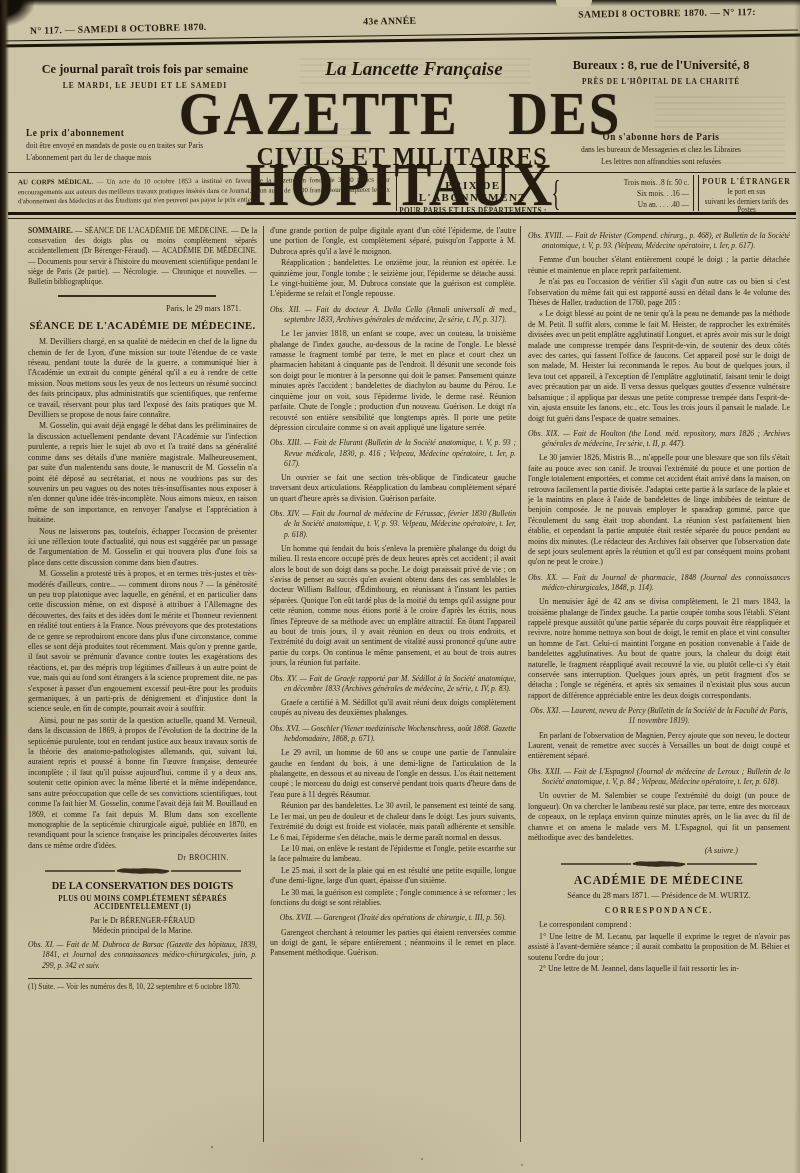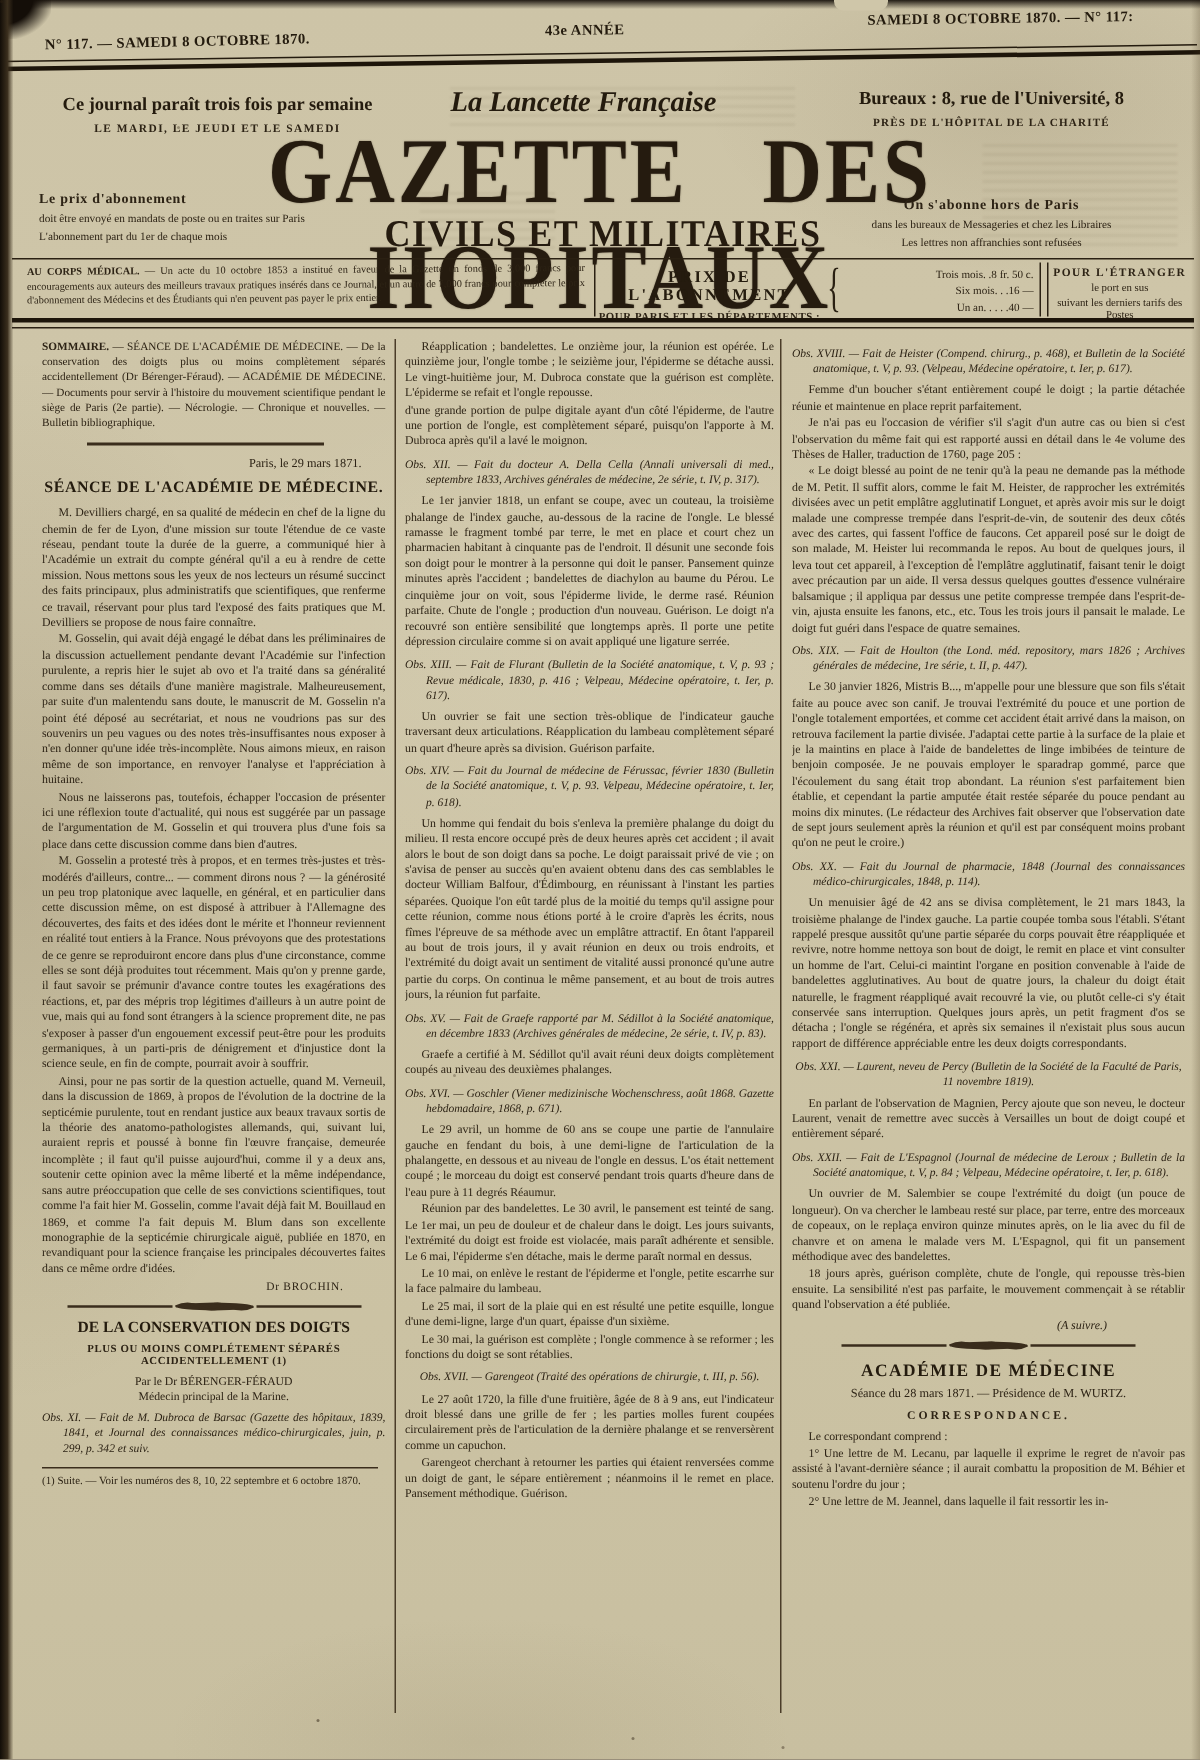--- a/index.html
+++ b/index.html
@@ -34,21 +34,21 @@
   .ts-left{position:absolute;left:30px;top:8px;transform:rotate(-.5deg);}
   .ts-center{position:absolute;left:300px;top:4px;width:180px;text-align:center;}
   .ts-right{position:absolute;right:44px;top:0;}
   .rule-thin{height:0;border-top:1.6px solid #241b0e;margin:0 2px;}
   .rule-thick{height:0;border-top:3.2px solid #1d150a;margin:3px 0 0 0;}
   
   .masthead{position:absolute;left:0;top:56px;width:100%;}
   .mh-left{position:absolute;left:26px;top:6px;width:238px;text-align:center;}
   .mh-left-top{font-weight:bold;font-size:12.3px;color:#241b0e;}
   .mh-left-sub{font-size:7.6px;letter-spacing:1px;margin-top:4px;font-weight:bold;}
-  .mh-center{position:absolute;left:271px;top:2px;width:236px;text-align:center;
+  .mh-center{position:absolute;left:296px;top:2px;width:236px;text-align:center;
     font-style:italic;font-weight:bold;font-size:19px;color:#241b0e;}
   .mh-right{position:absolute;left:530px;top:2px;width:262px;text-align:center;}
   .mh-right-top{font-weight:bold;font-size:12.3px;color:#241b0e;}
   .mh-right-sub{font-size:7.4px;letter-spacing:.8px;margin-top:4px;font-weight:bold;}
   .gazette{position:absolute;left:0;top:30px;width:100%;text-align:center;
     font-size:55px;font-weight:bold;letter-spacing:2px;word-spacing:34px;color:#251b0f;
     transform:scaleY(1.12);text-shadow:0 0 1px rgba(37,27,15,.55);}
   .mh-price{position:absolute;left:26px;top:72px;width:240px;text-align:left;}
   .mh-price-h{font-weight:bold;font-size:9.3px;letter-spacing:.5px;}
   .mh-price-l{font-size:7.5px;margin-top:3px;}
@@ -213,55 +213,53 @@
       <div class="h-conserv">DE LA CONSERVATION DES DOIGTS</div>
       <div class="h-conserv-sub">PLUS OU MOINS COMPLÉTEMENT SÉPARÉS ACCIDENTELLEMENT (1)</div>
       <div class="byline">Par le Dr BÉRENGER-FÉRAUD</div>
       <div class="byline2">Médecin principal de la Marine.</div>
       <div class="obs">Obs. XI. — Fait de M. Dubroca de Barsac (Gazette des hôpitaux, 1839, 1841, et Journal des connaissances médico-chirurgicales, juin, p. 299, p. 342 et suiv.</div>
       <div class="fnrule"></div>
       <div class="footnote">(1) Suite. — Voir les numéros des 8, 10, 22 septembre et 6 octobre 1870.</div>
     </div>
 
     <div class="col col2">
+      <p class="bt">d'une grande portion de pulpe digitale ayant d'un côté l'épiderme, de l'autre une portion de l'ongle, est complètement séparé, puisqu'on l'apporte à M. Dubroca après qu'il a lavé le moignon.</p>
       <p class="bt ind">Réapplication ; bandelettes. Le onzième jour, la réunion est opérée. Le quinzième jour, l'ongle tombe ; le seizième jour, l'épiderme se détache aussi. Le vingt-huitième jour, M. Dubroca constate que la guérison est complète. L'épiderme se refait et l'ongle repousse.</p>
-      <p class="bt">d'une grande portion de pulpe digitale ayant d'un côté l'épiderme, de l'autre une portion de l'ongle, est complètement séparé, puisqu'on l'apporte à M. Dubroca après qu'il a lavé le moignon.</p>
       <div class="obs">Obs. XII. — Fait du docteur A. Della Cella (Annali universali di med., septembre 1833, Archives générales de médecine, 2e série, t. IV, p. 317).</div>
       <p class="bt ind">Le 1er janvier 1818, un enfant se coupe, avec un couteau, la troisième phalange de l'index gauche, au-dessous de la racine de l'ongle. Le blessé ramasse le fragment tombé par terre, le met en place et court chez un pharmacien habitant à cinquante pas de l'endroit. Il désunit une seconde fois son doigt pour le montrer à la personne qui doit le panser. Pansement quinze minutes après l'accident ; bandelettes de diachylon au baume du Pérou. Le cinquième jour on voit, sous l'épiderme livide, le derme rasé. Réunion parfaite. Chute de l'ongle ; production d'un nouveau. Guérison. Le doigt n'a recouvré son entière sensibilité que longtemps après. Il porte une petite dépression circulaire comme si on avait appliqué une ligature serrée.</p>
       <div class="obs">Obs. XIII. — Fait de Flurant (Bulletin de la Société anatomique, t. V, p. 93 ; Revue médicale, 1830, p. 416 ; Velpeau, Médecine opératoire, t. Ier, p. 617).</div>
       <p class="bt ind">Un ouvrier se fait une section très-oblique de l'indicateur gauche traversant deux articulations. Réapplication du lambeau complètement séparé un quart d'heure après sa division. Guérison parfaite.</p>
       <div class="obs">Obs. XIV. — Fait du Journal de médecine de Férussac, février 1830 (Bulletin de la Société anatomique, t. V, p. 93. Velpeau, Médecine opératoire, t. Ier, p. 618).</div>
       <p class="bt ind">Un homme qui fendait du bois s'enleva la première phalange du doigt du milieu. Il resta encore occupé près de deux heures après cet accident ; il avait alors le bout de son doigt dans sa poche. Le doigt paraissait privé de vie ; on s'avisa de penser au succès qu'en avaient obtenu dans des cas semblables le docteur William Balfour, d'Édimbourg, en réunissant à l'instant les parties séparées. Quoique l'on eût tardé plus de la moitié du temps qu'il assigne pour cette réunion, comme nous étions porté à le croire d'après les écrits, nous fîmes l'épreuve de sa méthode avec un emplâtre attractif. En ôtant l'appareil au bout de trois jours, il y avait réunion en deux ou trois endroits, et l'extrémité du doigt avait un sentiment de vitalité aussi prononcé qu'une autre partie du corps. On continua le même pansement, et au bout de trois autres jours, la réunion fut parfaite.</p>
       <div class="obs">Obs. XV. — Fait de Graefe rapporté par M. Sédillot à la Société anatomique, en décembre 1833 (Archives générales de médecine, 2e série, t. IV, p. 83).</div>
       <p class="bt ind">Graefe a certifié à M. Sédillot qu'il avait réuni deux doigts complètement coupés au niveau des deuxièmes phalanges.</p>
       <div class="obs">Obs. XVI. — Goschler (Viener medizinische Wochenschress, août 1868. Gazette hebdomadaire, 1868, p. 671).</div>
       <p class="bt ind">Le 29 avril, un homme de 60 ans se coupe une partie de l'annulaire gauche en fendant du bois, à une demi-ligne de l'articulation de la phalangette, en dessous et au niveau de l'ongle en dessus. L'os était nettement coupé ; le morceau du doigt est conservé pendant trois quarts d'heure dans de l'eau pure à 11 degrés Réaumur.</p>
       <p class="bt ind">Réunion par des bandelettes. Le 30 avril, le pansement est teinté de sang. Le 1er mai, un peu de douleur et de chaleur dans le doigt. Les jours suivants, l'extrémité du doigt est froide est violacée, mais paraît adhérente et sensible. Le 6 mai, l'épiderme s'en détache, mais le derme paraît normal en dessus.</p>
       <p class="bt ind">Le 10 mai, on enlève le restant de l'épiderme et l'ongle, petite escarrhe sur la face palmaire du lambeau.</p>
       <p class="bt ind">Le 25 mai, il sort de la plaie qui en est résulté une petite esquille, longue d'une demi-ligne, large d'un quart, épaisse d'un sixième.</p>
       <p class="bt ind">Le 30 mai, la guérison est complète ; l'ongle commence à se reformer ; les fonctions du doigt se sont rétablies.</p>
       <div class="obs-c">Obs. XVII. — Garengeot (Traité des opérations de chirurgie, t. III, p. 56).</div>
-      <p class="bt ind">Le 27 août 1720, la fille d'une fruitière, âgée de 8 à 9 ans, eut l'indicateur droit blessé dans une grille de fer ; les parties molles furent coupées circulairement près de l'articulation de la dernière phalange et se renversèrent comme un capuchon.</p>
       <p class="bt ind">Garengeot cherchant à retourner les parties qui étaient renversées comme un doigt de gant, le sépare entièrement ; néanmoins il le remet en place. Pansement méthodique. Guérison.</p>
     </div>
 
     <div class="col col3">
       <div class="obs">Obs. XVIII. — Fait de Heister (Compend. chirurg., p. 468), et Bulletin de la Société anatomique, t. V, p. 93. (Velpeau, Médecine opératoire, t. Ier, p. 617).</div>
       <p class="bt ind">Femme d'un boucher s'étant entièrement coupé le doigt ; la partie détachée réunie et maintenue en place reprit parfaitement.</p>
       <p class="bt ind">Je n'ai pas eu l'occasion de vérifier s'il s'agit d'un autre cas ou bien si c'est l'observation du même fait qui est rapporté aussi en détail dans le 4e volume des Thèses de Haller, traduction de 1760, page 205 :</p>
       <p class="bt ind">« Le doigt blessé au point de ne tenir qu'à la peau ne demande pas la méthode de M. Petit. Il suffit alors, comme le fait M. Heister, de rapprocher les extrémités divisées avec un petit emplâtre agglutinatif Longuet, et après avoir mis sur le doigt malade une compresse trempée dans l'esprit-de-vin, de soutenir des deux côtés avec des cartes, qui fassent l'office de faucons. Cet appareil posé sur le doigt de son malade, M. Heister lui recommanda le repos. Au bout de quelques jours, il leva tout cet appareil, à l'exception de l'emplâtre agglutinatif, faisant tenir le doigt avec précaution par un aide. Il versa dessus quelques gouttes d'essence vulnéraire balsamique ; il appliqua par dessus une petite compresse trempée dans l'esprit-de-vin, ajusta ensuite les fanons, etc., etc. Tous les trois jours il pansait le malade. Le doigt fut guéri dans l'espace de quatre semaines.</p>
       <div class="obs">Obs. XIX. — Fait de Houlton (the Lond. méd. repository, mars 1826 ; Archives générales de médecine, 1re série, t. II, p. 447).</div>
       <p class="bt ind">Le 30 janvier 1826, Mistris B..., m'appelle pour une blessure que son fils s'était faite au pouce avec son canif. Je trouvai l'extrémité du pouce et une portion de l'ongle totalement emportées, et comme cet accident était arrivé dans la maison, on retrouva facilement la partie divisée. J'adaptai cette partie à la surface de la plaie et je la maintins en place à l'aide de bandelettes de linge imbibées de teinture de benjoin composée. Je ne pouvais employer le sparadrap gommé, parce que l'écoulement du sang était trop abondant. La réunion s'est parfaitement bien établie, et cependant la partie amputée était restée séparée du pouce pendant au moins dix minutes. (Le rédacteur des Archives fait observer que l'observation date de sept jours seulement après la réunion et qu'il est par conséquent moins probant qu'on ne peut le croire.)</p>
       <div class="obs">Obs. XX. — Fait du Journal de pharmacie, 1848 (Journal des connaissances médico-chirurgicales, 1848, p. 114).</div>
       <p class="bt ind">Un menuisier âgé de 42 ans se divisa complètement, le 21 mars 1843, la troisième phalange de l'index gauche. La partie coupée tomba sous l'établi. S'étant rappelé presque aussitôt qu'une partie séparée du corps pouvait être réappliquée et revivre, notre homme nettoya son bout de doigt, le remit en place et vint consulter un homme de l'art. Celui-ci maintint l'organe en position convenable à l'aide de bandelettes agglutinatives. Au bout de quatre jours, la chaleur du doigt était naturelle, le fragment réappliqué avait recouvré la vie, ou plutôt celle-ci s'y était conservée sans interruption. Quelques jours après, un petit fragment d'os se détacha ; l'ongle se régénéra, et après six semaines il n'existait plus sous aucun rapport de différence appréciable entre les deux doigts correspondants.</p>
       <div class="obs-c">Obs. XXI. — Laurent, neveu de Percy (Bulletin de la Société de la Faculté de Paris, 11 novembre 1819).</div>
       <p class="bt ind">En parlant de l'observation de Magnien, Percy ajoute que son neveu, le docteur Laurent, venait de remettre avec succès à Versailles un bout de doigt coupé et entièrement séparé.</p>
       <div class="obs">Obs. XXII. — Fait de L'Espagnol (Journal de médecine de Leroux ; Bulletin de la Société anatomique, t. V, p. 84 ; Velpeau, Médecine opératoire, t. Ier, p. 618).</div>
       <p class="bt ind">Un ouvrier de M. Salembier se coupe l'extrémité du doigt (un pouce de longueur). On va chercher le lambeau resté sur place, par terre, entre des morceaux de copeaux, on le replaça environ quinze minutes après, on le lia avec du fil de chanvre et on amena le malade vers M. L'Espagnol, qui fit un pansement méthodique avec des bandelettes.</p>
-      <p class="bt ind">18 jours après, guérison complète, chute de l'ongle, qui repousse très-bien ensuite. La sensibilité n'est pas parfaite, le mouvement commençait à se rétablir quand l'observation a été publiée.</p>
       <div class="asuivre">(A suivre.)</div>
       <svg class="ornament" width="200" height="10" viewBox="0 0 200 10">
         <line x1="2" y1="5" x2="72" y2="5" stroke="#3a2d1c" stroke-width="1.6"></line>
         <ellipse cx="100" cy="5" rx="26" ry="2.6" fill="#3a2d1c"></ellipse>
         <path d="M74 5 q8 -4 16 0 q8 4 16 0 M94 5 q8 -4 16 0 q8 4 16 0" stroke="#3a2d1c" stroke-width="1.4" fill="none"></path>
         <line x1="128" y1="5" x2="198" y2="5" stroke="#3a2d1c" stroke-width="1.6"></line>
       </svg>
       <div class="h-acad">ACADÉMIE DE MÉDECINE</div>
       <div class="seance-line">Séance du 28 mars 1871. — Présidence de M. WURTZ.</div>
       <div class="h-corresp">CORRESPONDANCE.</div>

